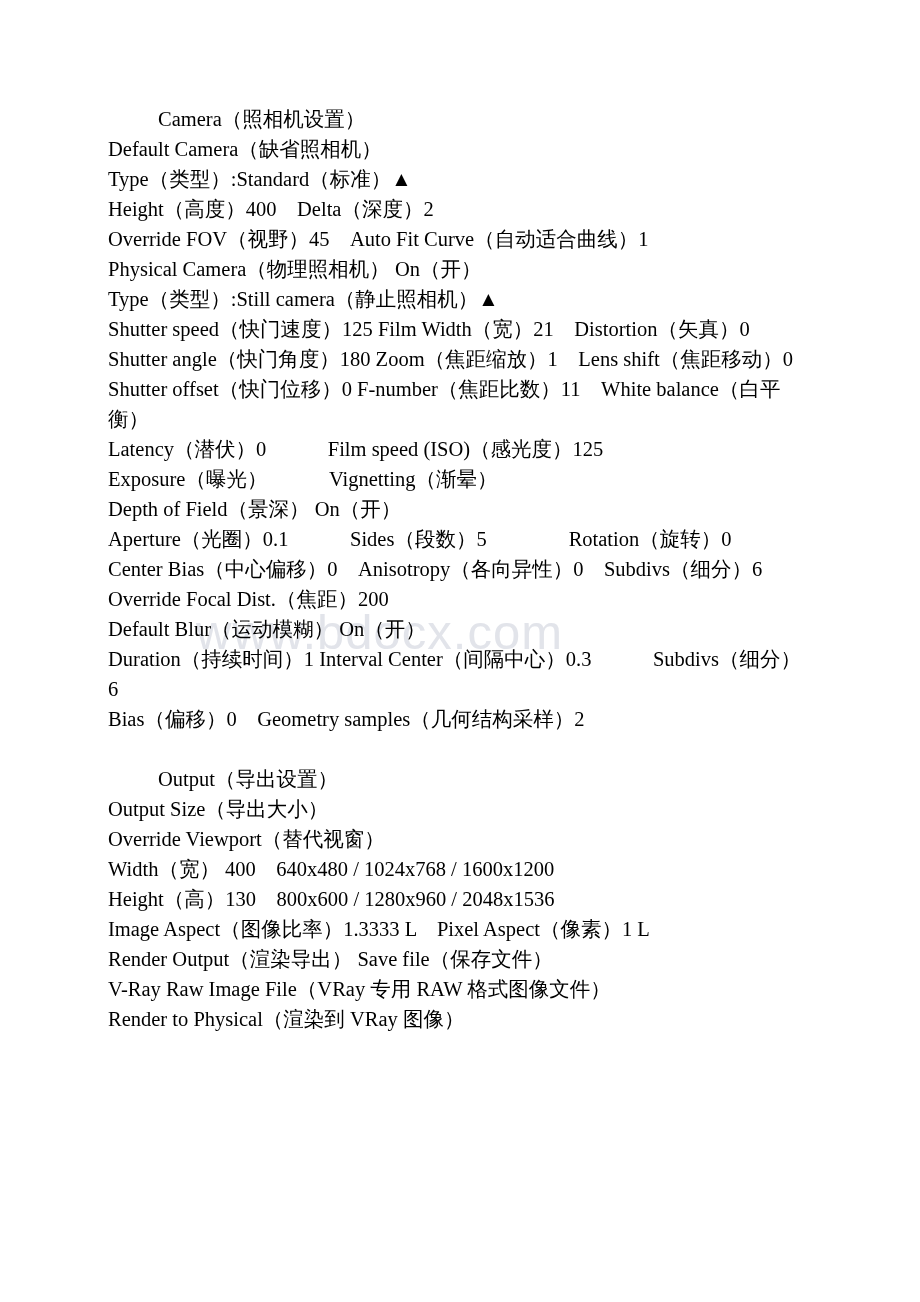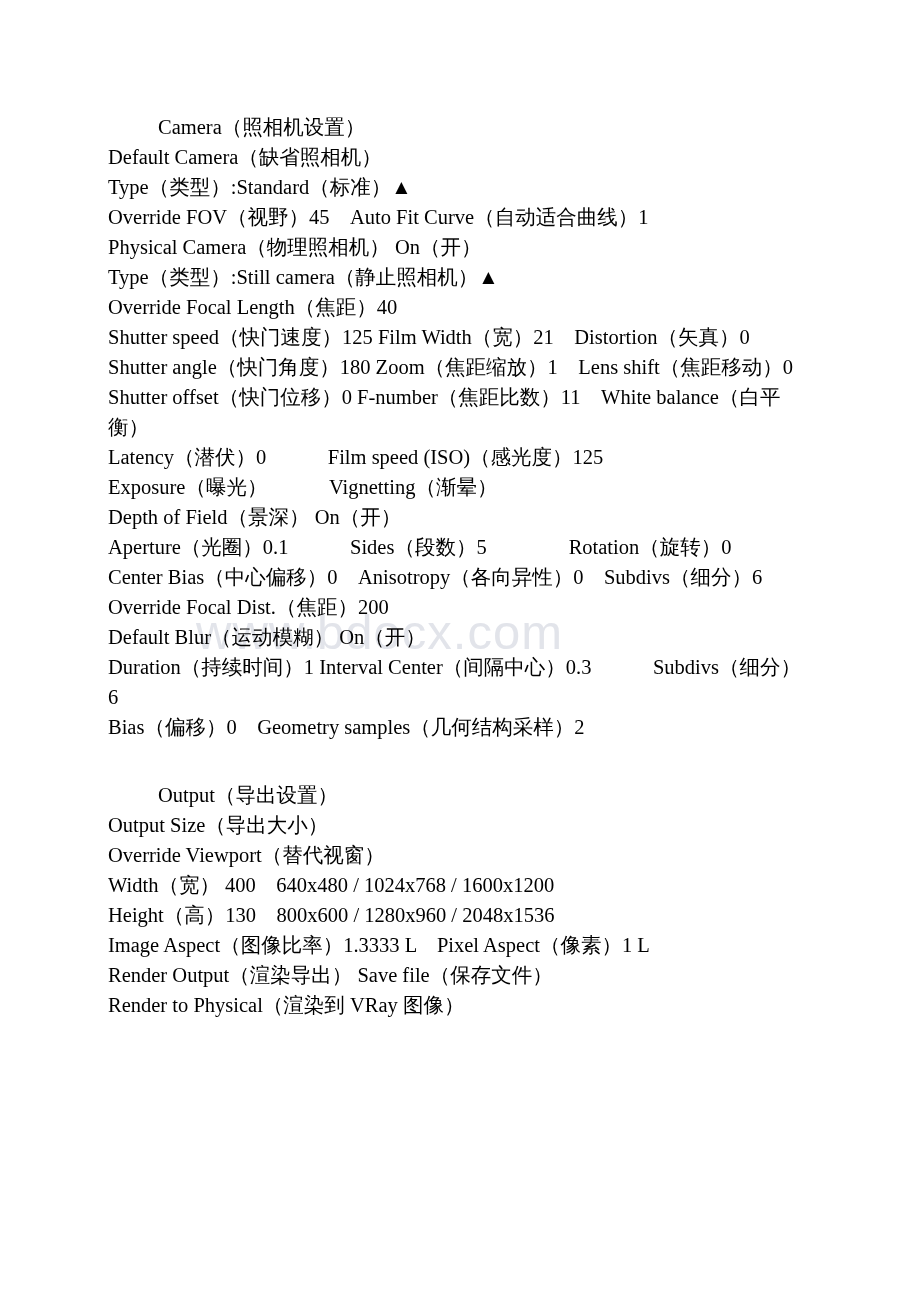--- a/index.html
+++ b/index.html
@@ -53,44 +53,43 @@
     font-size: 20.5px;
     line-height: 30px;
     text-align: left;
     word-break: break-word;
     white-space: normal;
     text-indent: 0;
   }
 
   .line.heading {
     padding-left: 50px;
-    margin-top: 8px;
   }
 
   .line.blank {
     height: 30px;
   }
 </style>
 </head>
 <body>
 
 <div class="page">
 
   <div class="watermark">www.bdocx.com</div>
 
   <div class="doc-body">
 
     <div class="line heading">Camera（照相机设置）</div>
 
     <div class="line">Default Camera（缺省照相机）</div>
     <div class="line">Type（类型）:Standard（标准）▲</div>
+    <div class="line">Height（高度）400　Delta（深度）2</div>
     <div class="line">Override FOV（视野）45　Auto Fit Curve（自动适合曲线）1</div>
     <div class="line">Physical Camera（物理照相机） On（开）</div>
     <div class="line">Type（类型）:Still camera（静止照相机）▲</div>
-    <div class="line">Override Focal Length（焦距）40</div>
     <div class="line">Shutter speed（快门速度）125 Film Width（宽）21　Distortion（矢真）0</div>
     <div class="line">Shutter angle（快门角度）180 Zoom（焦距缩放）1　Lens shift（焦距移动）0</div>
     <div class="line">Shutter offset（快门位移）0 F-number（焦距比数）11　White balance（白平衡）</div>
     <div class="line">Latency（潜伏）0　　　Film speed (ISO)（感光度）125</div>
     <div class="line">Exposure（曝光）　　　Vignetting（渐晕）</div>
     <div class="line">Depth of Field（景深） On（开）</div>
     <div class="line">Aperture（光圈）0.1　　　Sides（段数）5　　　　Rotation（旋转）0</div>
     <div class="line">Center Bias（中心偏移）0　Anisotropy（各向异性）0　Subdivs（细分）6</div>
     <div class="line">Override Focal Dist.（焦距）200</div>
     <div class="line">Default Blur（运动模糊） On（开）</div>
@@ -100,16 +99,17 @@
     <div class="line blank"></div>
 
     <div class="line heading">Output（导出设置）</div>
 
     <div class="line">Output Size（导出大小）</div>
     <div class="line">Override Viewport（替代视窗）</div>
     <div class="line">Width（宽） 400　640x480 / 1024x768 / 1600x1200</div>
     <div class="line">Height（高）130　800x600 / 1280x960 / 2048x1536</div>
     <div class="line">Image Aspect（图像比率）1.3333 L　Pixel Aspect（像素）1 L</div>
     <div class="line">Render Output（渲染导出） Save file（保存文件）</div>
+    <div class="line">V-Ray Raw Image File（VRay 专用 RAW 格式图像文件）</div>
     <div class="line">Render to Physical（渲染到 VRay 图像）</div>
 
   </div>
 </div>
 
 </body></html>

